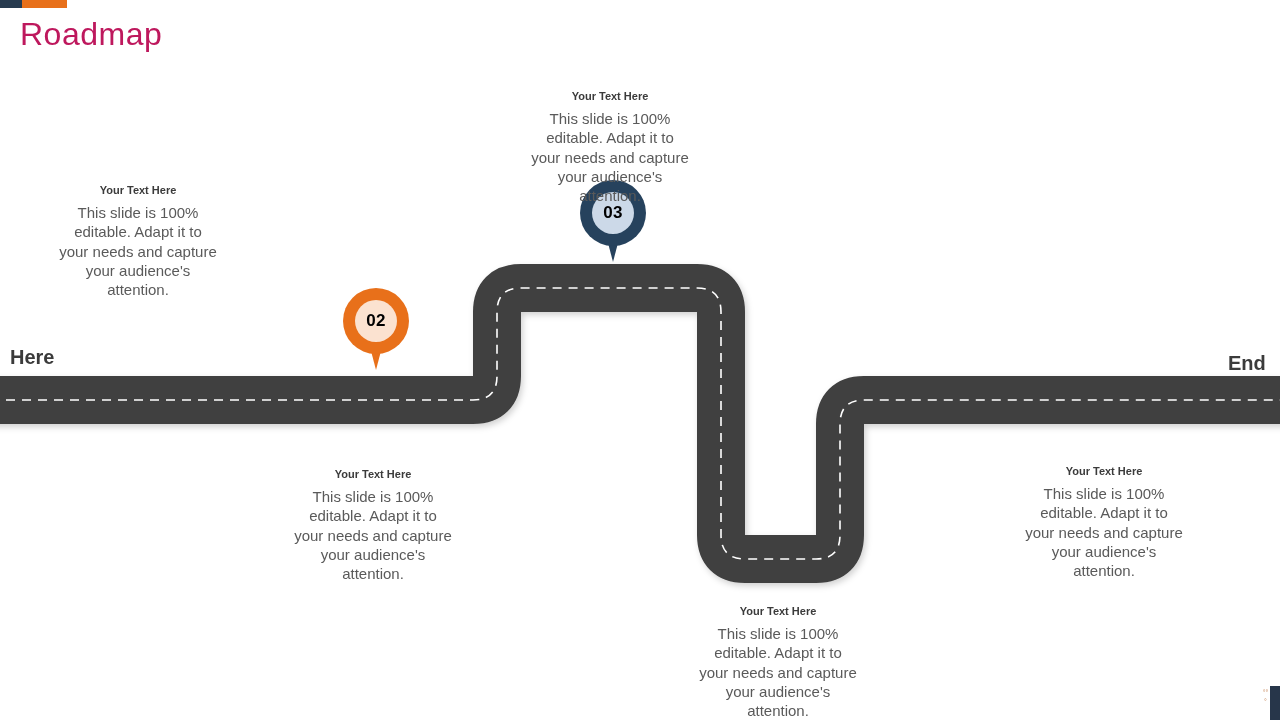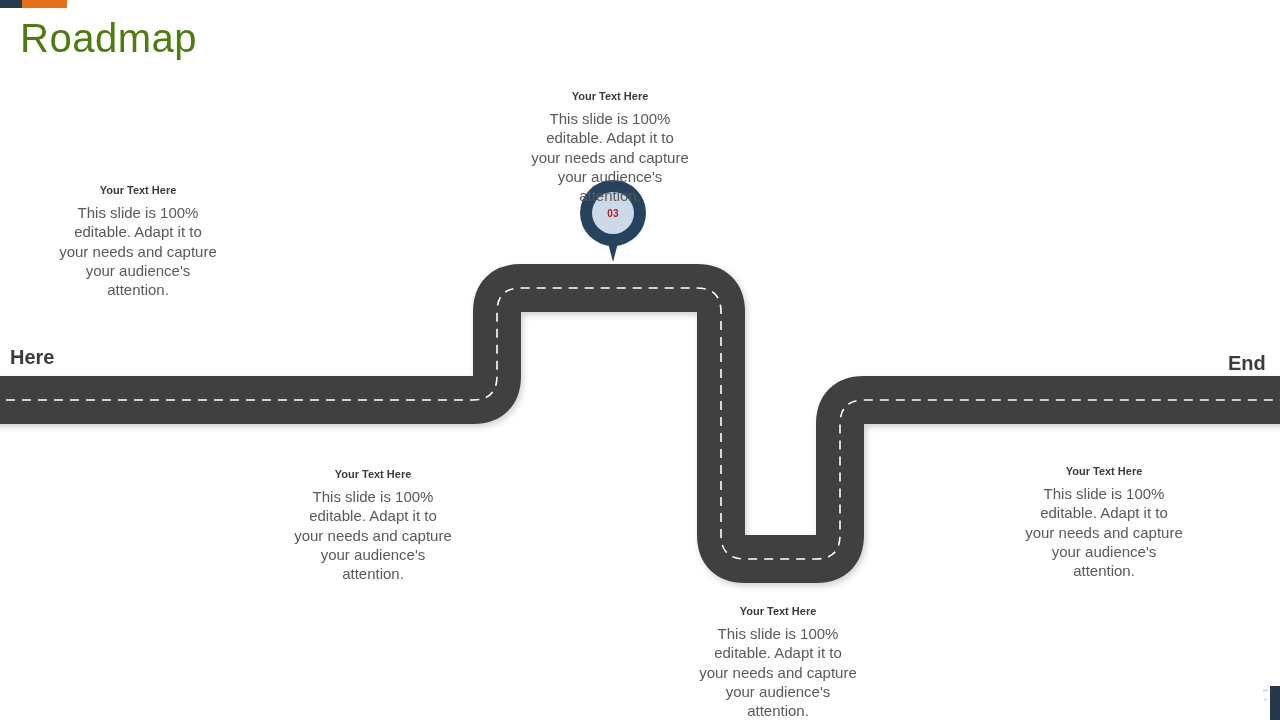--- a/index.html
+++ b/index.html
@@ -27,23 +27,23 @@
     height: 8px;
   }
   .accent-navy  { left: 0;    width: 22px; background: #273b4f; }
   .accent-orange{ left: 22px; width: 45px; background: #e8701a; }
 
   
   .slide-title {
     position: absolute;
     left: 20px;
     top: 18px;
-    font-size: 40px;
+    font-size: 32px;
     font-weight: 400;
-    color: #4d7c0f;
+    color: #be185d;
     letter-spacing: 0.5px;
     line-height: 1;
     white-space: nowrap;
   }
 
   
   #road-svg {
     position: absolute;
     left: 0;
     top: 0;
@@ -116,23 +116,23 @@
     position: absolute;
     left: 50%;
     top: 50%;
     transform: translate(-50%, -50%);
     width: 42px;
     height: 42px;
     border-radius: 50%;
     display: flex;
     align-items: center;
     justify-content: center;
-    font-size: 10px;
+    font-size: 17px;
     font-weight: bold;
-    color: #b91c1c;
+    color: #000000;
     letter-spacing: 0.3px;
   }
 
   
   .pin-navy .pin-head { background: #26425d; }
   .pin-navy .pin-tail { border-top: 42px solid #26425d; }
   .pin-navy .pin-inner{ background: #ccd9e8; }
 
   
   .pin-orange .pin-head { background: #e8701a; }
@@ -212,20 +212,25 @@
              Q 840 559 840 535
              L 840 424
              Q 840 400 864 400
              L 1290 400" fill="none" stroke="#ffffff" stroke-width="1.6" stroke-dasharray="9 7" stroke-linecap="butt"></path>
   </svg>
 
   <div class="end-label label-start">Here</div>
   <div class="end-label label-end">End</div>
 
 
+  <div class="pin pin-orange pin-02">
+    <div class="pin-tail"></div>
+    <div class="pin-head"></div>
+    <div class="pin-inner">02</div>
+  </div>
 
   <div class="pin pin-navy pin-03">
     <div class="pin-tail"></div>
     <div class="pin-head"></div>
     <div class="pin-inner">03</div>
   </div>
 
 
 
   <div class="text-block tb-01">

